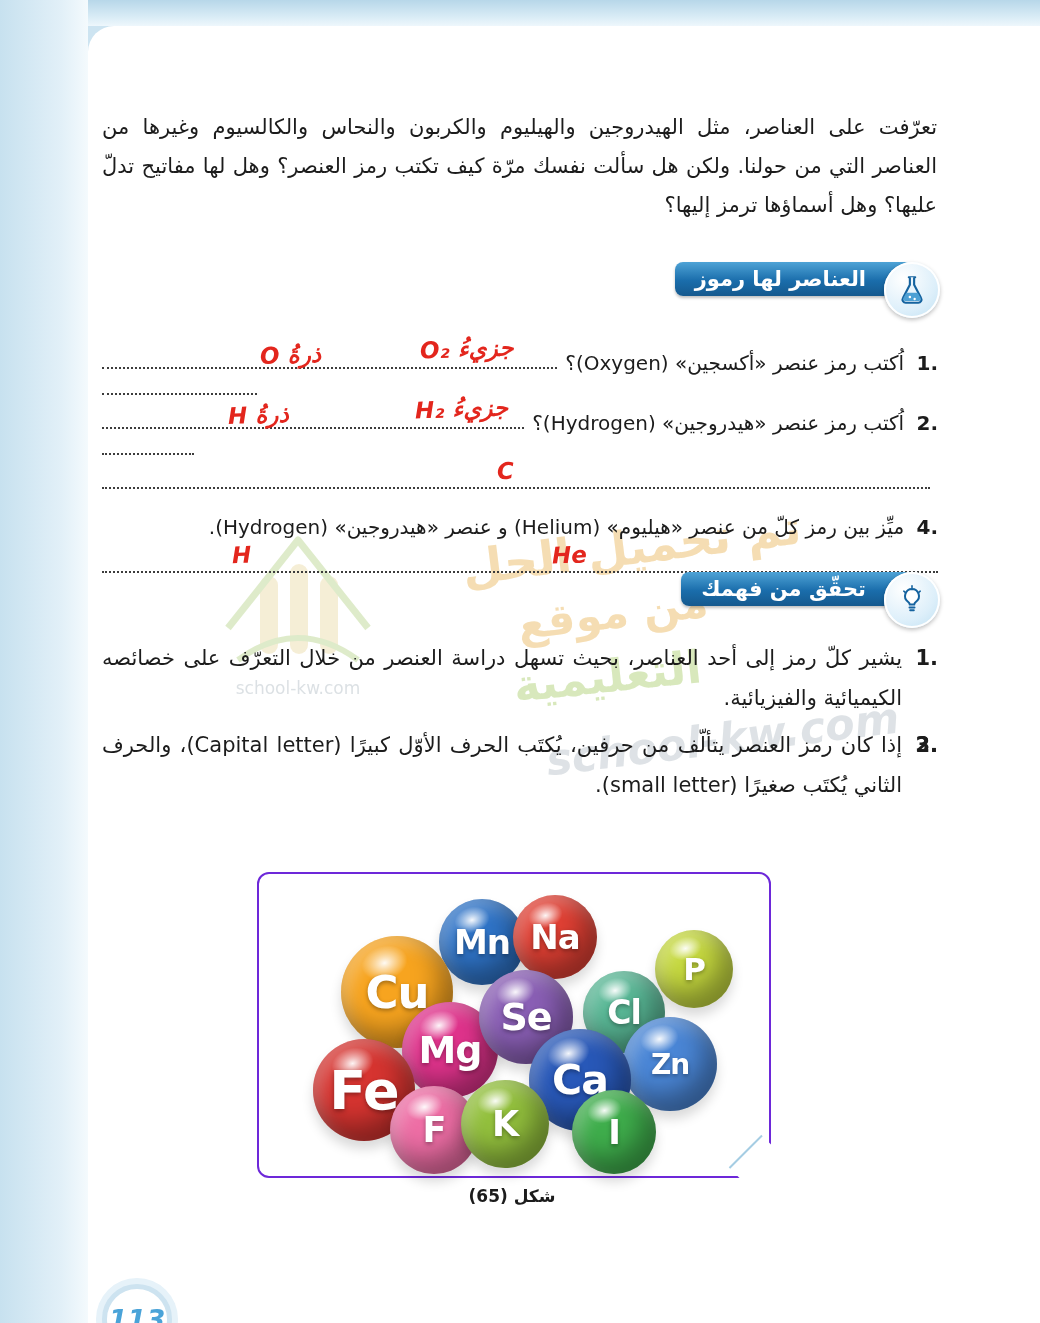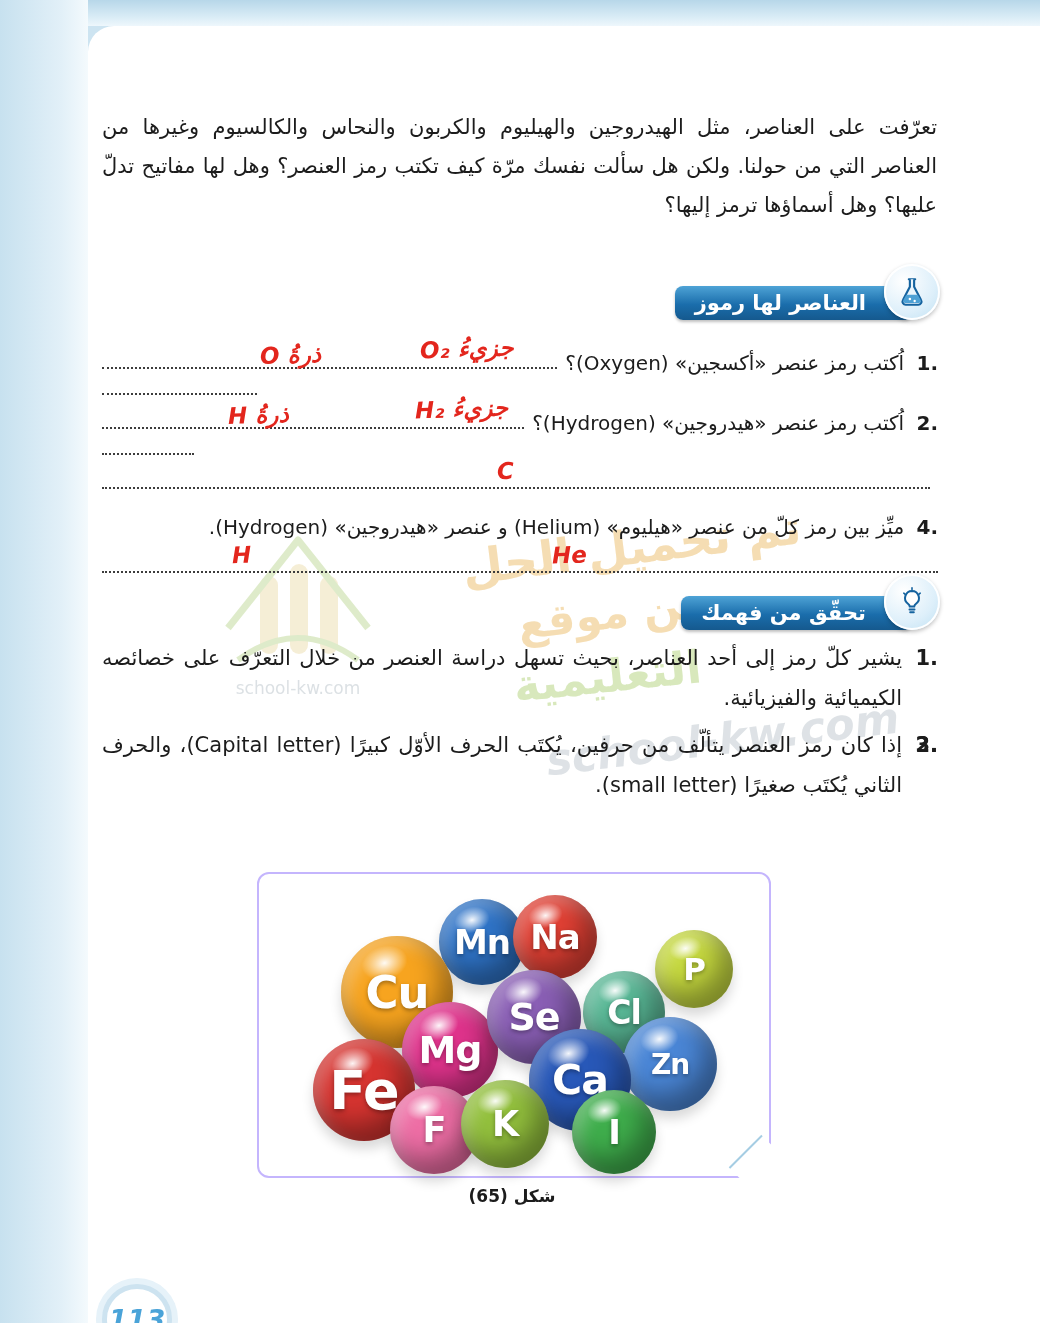--- a/index.html
+++ b/index.html
@@ -25,21 +25,21 @@
   .wm-ar3{right:338px;top:650px;font-size:45px;font-weight:bold;color:#cbe1a6;opacity:.75;
     transform:rotate(-6deg);direction:rtl;}
   .wm-en{left:545px;top:714px;font-size:43px;font-weight:bold;font-style:italic;
     color:#d9dee2;opacity:.85;transform:rotate(-7deg);}
 
   
   .intro{position:absolute;right:103px;top:108px;width:835px;direction:rtl;
     text-align:justify;font-size:21px;line-height:39px;margin:0;}
 
   
-  .section-header{position:absolute;display:flex;align-items:flex-end;direction:rtl;height:58px;}
+  .section-header{position:absolute;display:flex;align-items:flex-start;direction:rtl;height:58px;}
   .sh1{top:262px;right:100px;}
   .sh2{top:572px;right:100px;}
   .sh-circle{width:56px;height:56px;border-radius:50%;flex:0 0 auto;z-index:2;
     background:radial-gradient(circle at 35% 30%,#ffffff,#ddeffa 60%,#bcdff2);
     box-shadow:0 2px 4px rgba(0,0,0,.25),inset 0 0 0 2px #fff;
     display:flex;align-items:center;justify-content:center;}
   .sh-bar{height:34px;display:flex;align-items:center;white-space:nowrap;
     background:linear-gradient(180deg,#4ea3d6 0%,#1a6dab 55%,#15598e 100%);
     color:#fff;font-weight:bold;font-size:21px;border-radius:8px;
     padding:0 46px 0 20px;margin-right:-28px;box-shadow:0 2px 3px rgba(0,0,0,.25);}
@@ -59,21 +59,21 @@
     direction:rtl;white-space:nowrap;transform:rotate(-2deg);}
 
   
   .checks{position:absolute;right:102px;top:638px;width:836px;direction:rtl;
     font-size:21px;line-height:40px;}
   .check-item{position:relative;padding-right:36px;margin-bottom:7px;text-align:justify;}
   .check-num{position:absolute;right:0;top:0;font-weight:bold;}
 
   
   .figure{position:absolute;left:257px;top:872px;width:510px;height:302px;background:#fff;
-    border:2px solid #c4b5fd;border-radius:12px;text-decoration:underline;}
+    border:2px solid #6d28d9;border-radius:12px;text-decoration:underline;}
   .notch{position:absolute;width:46px;height:46px;right:-16px;bottom:-16px;background:#fff;
     border-top:2px solid #a5cde3;transform:rotate(-45deg);}
   .balls{position:absolute;left:0;top:0;right:0;bottom:0;}
   .ball{position:absolute;border-radius:50%;display:flex;align-items:center;justify-content:center;
     color:#fff;font-weight:bold;
     box-shadow:inset -12px -16px 26px rgba(0,0,0,.38),
                inset 8px 10px 16px rgba(255,255,255,.28),
                0 8px 12px rgba(0,0,0,.15);}
   .shine{position:absolute;left:18%;top:9%;width:42%;height:30%;border-radius:50%;
     background:radial-gradient(ellipse at center,rgba(255,255,255,.95),rgba(255,255,255,0) 70%);
@@ -209,21 +209,21 @@
         <span class="ball-label">Cl</span>
       </div>
       <div class="ball" style="left: 82px; top: 62px; width: 112px; height: 112px; background: rgb(247, 164, 31); font-size: 45px;">
         <span class="shine"></span>
         <span class="ball-label">Cu</span>
       </div>
       <div class="ball" style="left: 143px; top: 128px; width: 96px; height: 96px; background: rgb(224, 51, 140); font-size: 38px;">
         <span class="shine"></span>
         <span class="ball-label">Mg</span>
       </div>
-      <div class="ball" style="left: 228px; top: 96px; width: 94px; height: 94px; background: rgb(138, 95, 181); font-size: 38px;">
+      <div class="ball" style="left: 220px; top: 96px; width: 94px; height: 94px; background: rgb(138, 95, 181); font-size: 38px;">
         <span class="shine"></span>
         <span class="ball-label">Se</span>
       </div>
       <div class="ball" style="left: 364px; top: 143px; width: 94px; height: 94px; background: rgb(74, 134, 214); font-size: 28px;">
         <span class="shine"></span>
         <span class="ball-label">Zn</span>
       </div>
       <div class="ball" style="left: 270px; top: 155px; width: 102px; height: 102px; background: rgb(40, 88, 184); font-size: 41px;">
         <span class="shine"></span>
         <span class="ball-label">Ca</span>

